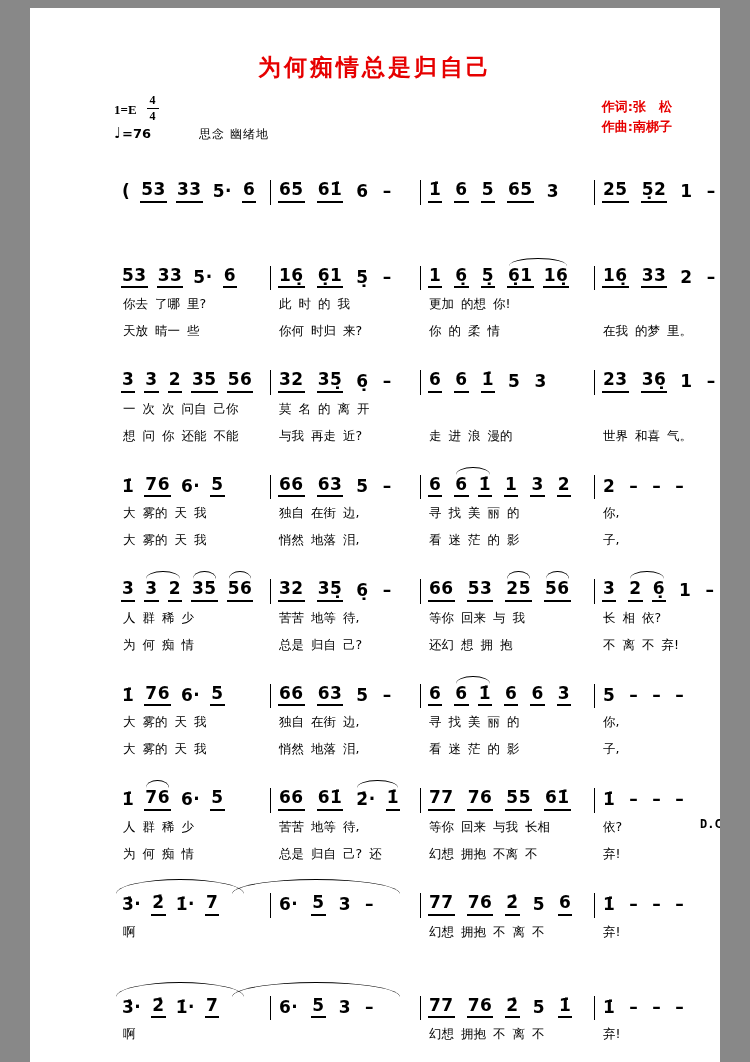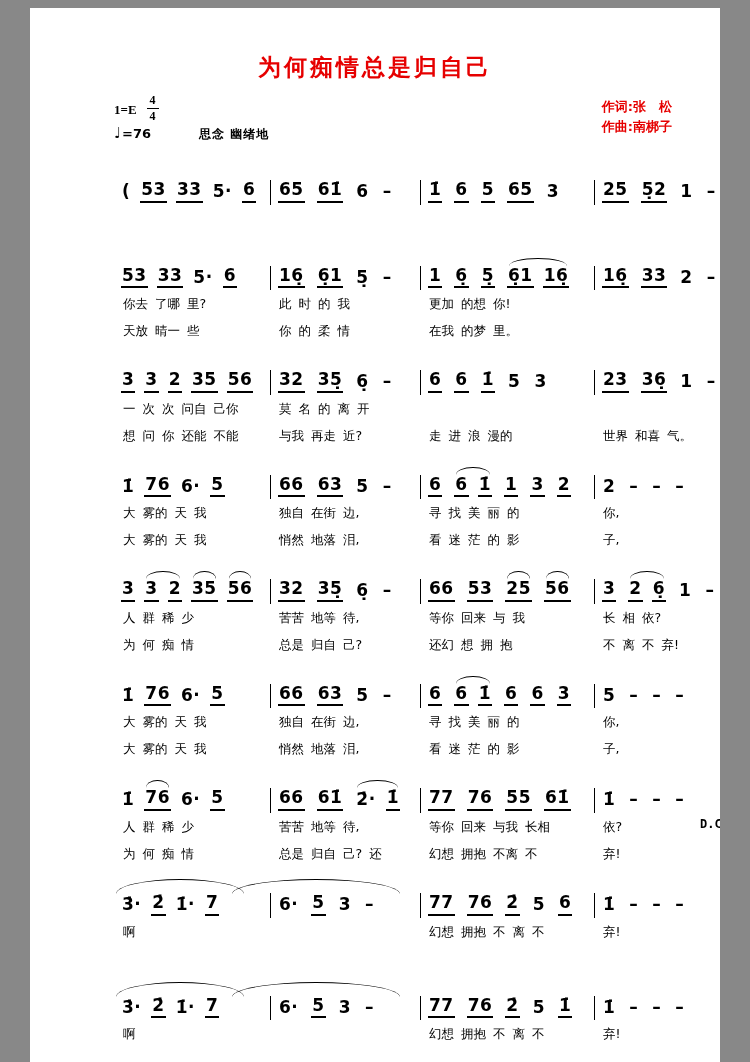--- a/index.html
+++ b/index.html
@@ -13,21 +13,21 @@
     letter-spacing:3px;margin:0 0 10px 0;font-family:"DejaVu Sans",sans-serif;
   }
   .meta{display:flex;justify-content:space-between;margin:14px 48px 0 84px;}
   .meta-left{font-size:13px;font-weight:bold;}
   .key-line{display:flex;align-items:center;gap:10px;font-family:Liberation Serif, serif;}
   .ts{display:inline-flex;flex-direction:column;align-items:center;font-size:12px;line-height:1.05;margin-top:-3px;}
   .ts .top{border-bottom:1px solid #000;padding:0 3px 1px;}
   .ts .bot{padding-top:1px;}
   .tempo-line{margin-top:2px;display:flex;align-items:baseline;}
   .qnote{font-size:15px;margin-right:1px;}
-  .expr{margin-left:48px;font-size:12px;font-weight:bold;letter-spacing:1px;}
+  .expr{margin-left:48px;font-size:12px;font-weight:normal;letter-spacing:1px;}
   .credits{text-align:left;font-size:13px;font-weight:bold;color:#e60000;line-height:1.5;}
   .score{margin:22px 0 0 84px;width:622px;}
   .system{margin-bottom:15px;position:relative;}
   .system.intro{margin-bottom:50px;margin-top:26px;}
   .system.one-lyric{margin-bottom:40px;}
   .notes{display:grid;grid-template-columns:156px 150px 174px 142px;padding-top:11px;}
   .notes .m{display:flex;gap:9px;align-items:flex-end;padding:0 3px 2px 7px;white-space:nowrap;}
   .notes .m + .m{border-left:1.5px solid #000;gap:12px;}
   .notes .m:last-child{border-right:1.5px solid #000;}
   .final .notes .m:last-child{border-right:5px double #000;}
@@ -160,20 +160,25 @@
             <span class="syl">你!</span>
           </div>
         </div>
         <div class="lyr">
           <div class="m lm">
             <span class="syl">天放</span>
             <span class="syl">晴一</span>
             <span class="syl">些</span>
           </div>
           <div class="m lm">
+            <span class="syl">你何</span>
+            <span class="syl">时归</span>
+            <span class="syl">来?</span>
+          </div>
+          <div class="m lm">
             <span class="syl">你</span>
             <span class="syl">的</span>
             <span class="syl">柔</span>
             <span class="syl">情</span>
           </div>
           <div class="m lm">
             <span class="syl">在我</span>
             <span class="syl">的梦</span>
             <span class="syl">里。</span>
           </div>

